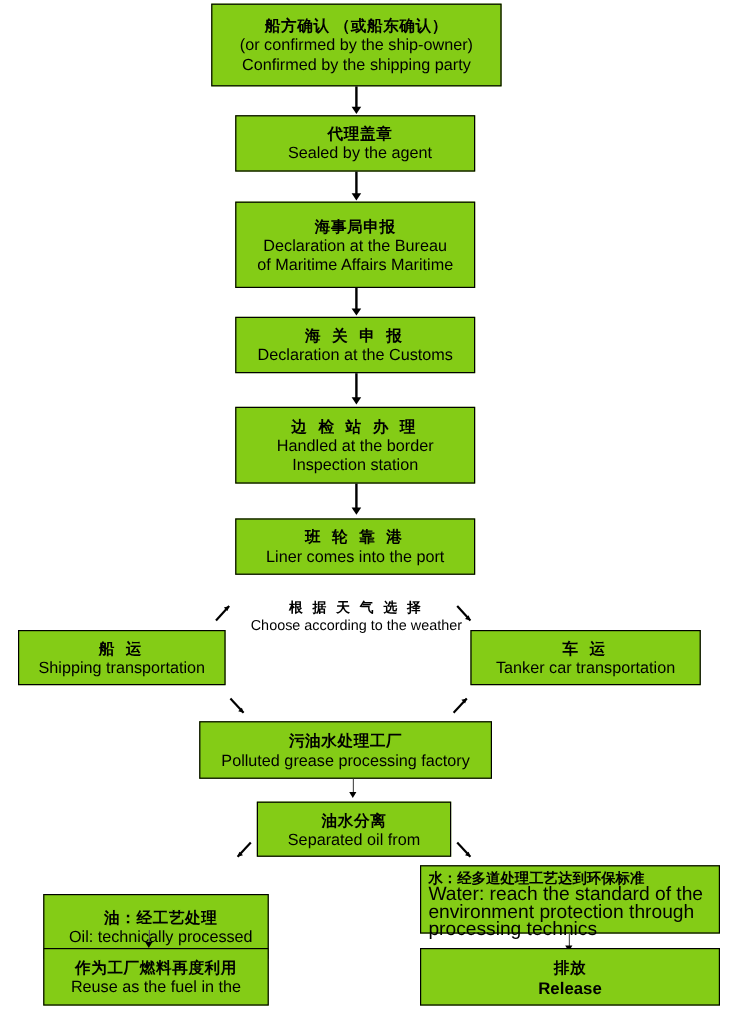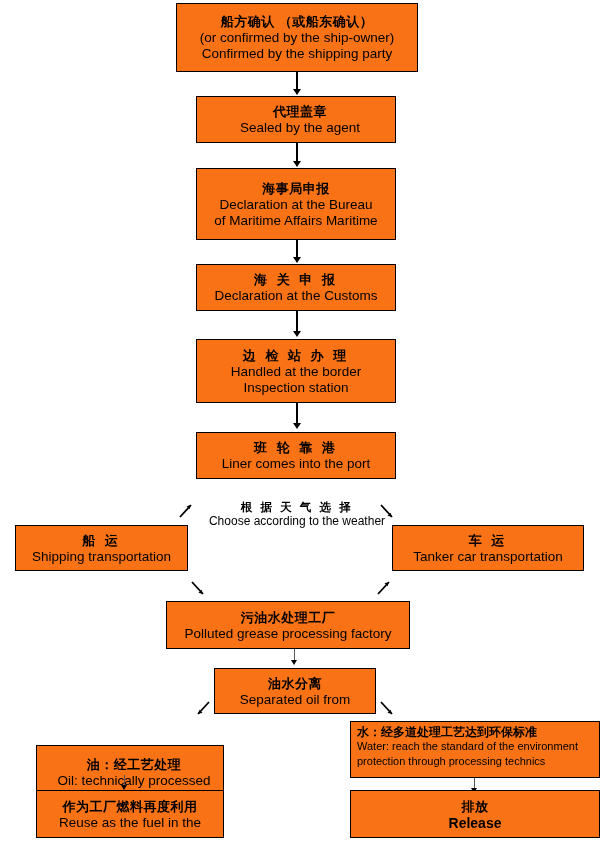--- a/index.html
+++ b/index.html
@@ -13,21 +13,21 @@
     height: 846px;
     background: #ffffff;
     font-family: "Liberation Sans", "DejaVu Sans", sans-serif;
     color: #000000;
     overflow: hidden;
   }
   .node {
     position: absolute;
     box-sizing: border-box;
     border: 1.5px solid #000000;
-    background: #f97316;
+    background: #84cc16;
     display: flex;
     flex-direction: column;
     align-items: center;
     justify-content: center;
     text-align: center;
     padding: 2px 4px;
   }
   .node.left-align {
     align-items: flex-start;
     text-align: left;
@@ -45,21 +45,21 @@
     letter-spacing: 3px;
   }
   .en {
     font-size: 13.5px;
     line-height: 16px;
     white-space: nowrap;
   }
   .en.wrap {
     white-space: normal;
     line-height: 14.5px;
-    font-size: 11px;
+    font-size: 16px;
   }
   .en.small {
     font-size: 12px;
     line-height: 14px;
   }
   .en.bold {
     font-weight: bold;
     font-size: 14px;
   }
   

